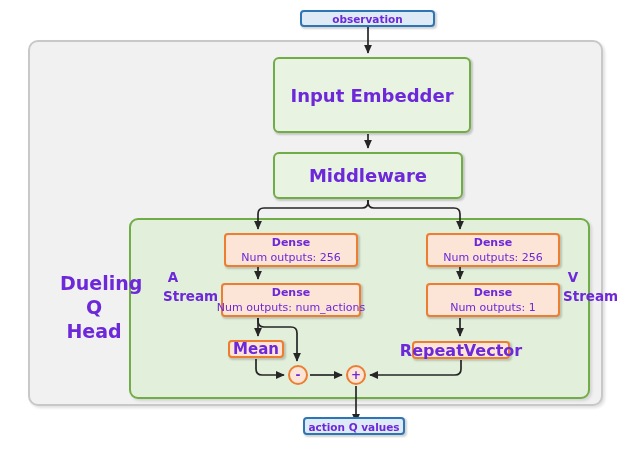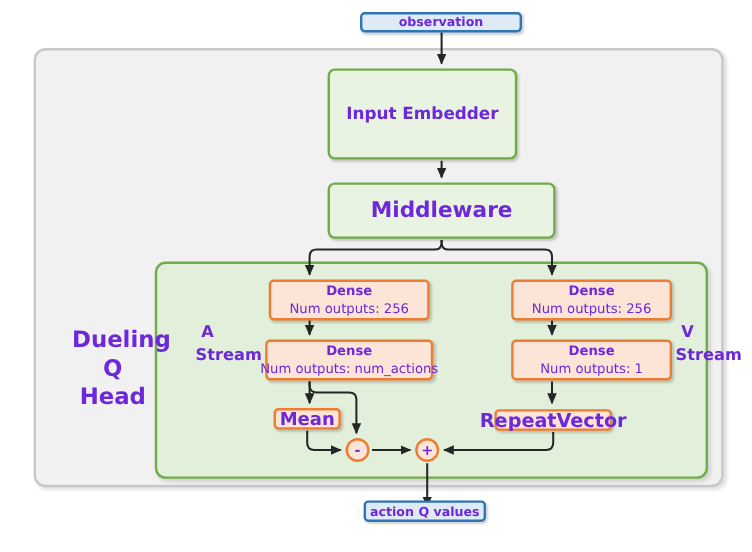--- a/index.html
+++ b/index.html
@@ -24,21 +24,21 @@
   
   svg.wires{position:absolute;left:0;top:0;width:627px;height:460px;z-index:3;}
 
   
   .node{display:flex;align-items:center;justify-content:center;text-align:center;z-index:4;
         box-shadow:1.5px 1.5px 2px rgba(0,0,0,0.18);}
   .blue-node{background:#deebf7;border:2px solid #2e75b6;border-radius:4px;
              font-weight:bold;font-size:10.5px;}
   .green-node{background:#e9f3e2;border:2px solid #70ad47;border-radius:6px;font-weight:bold;}
   .orange-node{background:#fce4d6;border:2px solid #ed7d31;border-radius:4px;}
-  .embedder{left:273px;top:57px;width:158px;height:76px;font-size:14px;}
+  .embedder{left:273px;top:57px;width:198px;height:76px;font-size:18px;}
   .middleware{left:273px;top:152px;width:190px;height:47px;font-size:18px;}
   .obs{left:300px;top:10px;width:135px;height:17px;}
   .act{left:303px;top:417px;width:102px;height:18px;align-items:flex-end;}
 
   .dense{flex-direction:column;line-height:15px;margin-left:33px;}
   .dense .t{font-weight:bold;font-size:11px;}
   .dense .s{font-size:11px;white-space:nowrap;}
   .a-dense1{left:191px;top:233px;width:134px;height:34px;}
   .a-dense2{left:188px;top:283px;width:140px;height:34px;}
   .v-dense1{left:393px;top:233px;width:134px;height:34px;}

